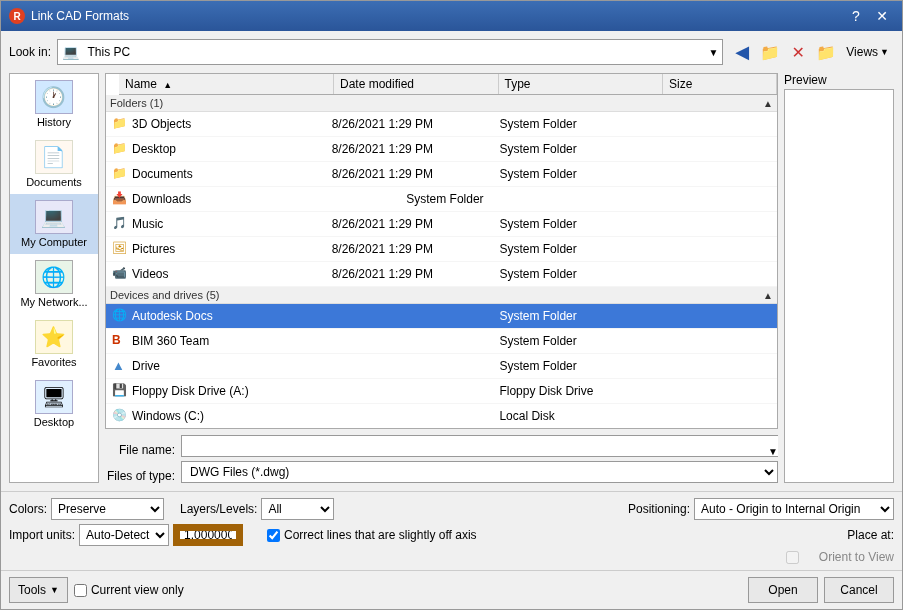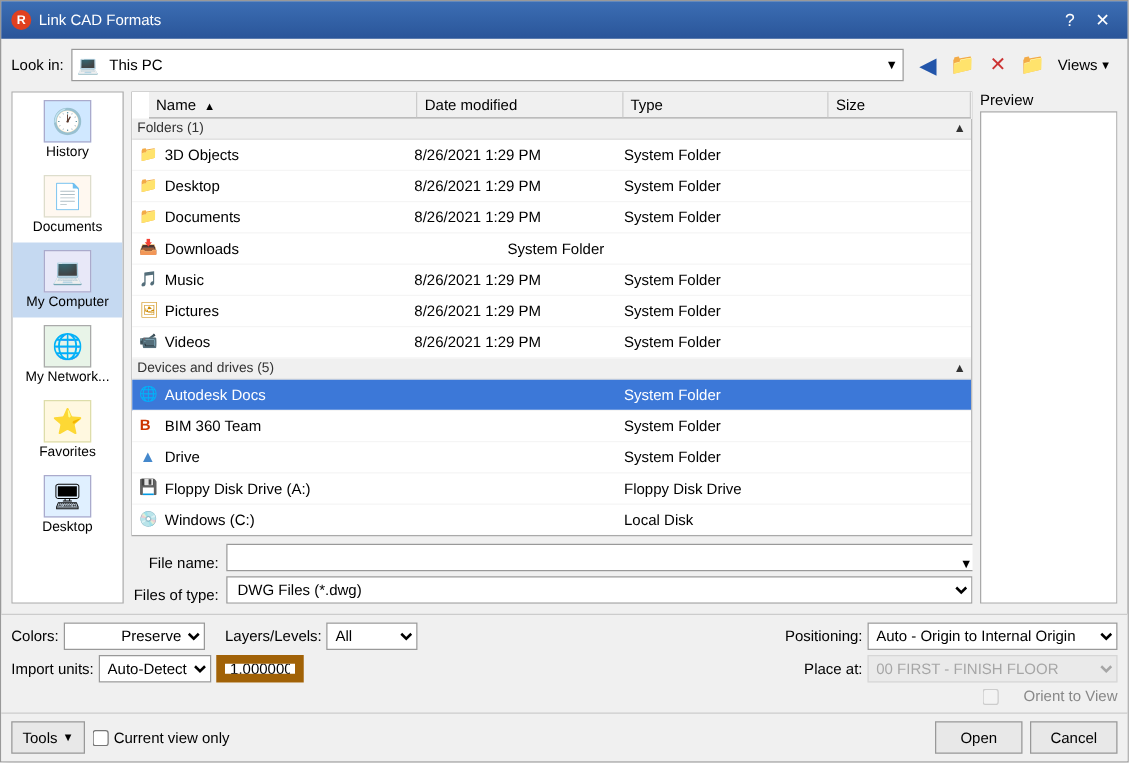--- a/index.html
+++ b/index.html
@@ -558,45 +558,50 @@
         <div class="preview-box"></div>
       </div>
     </div>
   </div>
 
   <div class="options-bar">
     <div class="options-row">
 
       <div class="opt-group">
         <span class="opt-label">Colors:</span>
-        <select class="opt-combo" style="min-width:90px;text-align:right;"><option>Preserve</option><option>Black and White</option><option>Override</option></select>
+        <select class="opt-combo" style="min-width:90px;"><option>Preserve</option><option>Black and White</option><option>Override</option></select>
       </div>
 
       <div class="opt-group">
         <span class="opt-label">Layers/Levels:</span>
         <select class="opt-combo" style="min-width:70px;"><option>All</option><option>Selected</option></select>
       </div>
 
       <div class="opt-group" style="margin-left:auto;">
         <span class="opt-label">Positioning:</span>
         <select class="opt-combo-wide"><option>Auto - Origin to Internal Origin</option><option>Auto - Center to Center</option><option>Shared Coordinates</option></select>
       </div>
     </div>
     <div class="options-row">
 
       <div class="opt-group">
         <span class="opt-label">Import units:</span>
         <select class="opt-combo" style="min-width:90px;"><option>Auto-Detect</option><option>Feet</option><option>Inches</option><option>Meters</option></select>
         <input class="opt-input-small" type="text" value="1.000000" style="width: 70px;">
       </div>
 
+      <div class="opt-group" style="margin-left:8px;">
+        <label class="checkbox-label">
+          <input type="checkbox" checked="" style="">
+          <span>Correct lines that are slightly off axis</span>
+        </label>
+      </div>
 
       <div class="opt-group" style="margin-left:auto;">
         <span class="opt-label">Place at:</span>
-        <select class="opt-combo-disabled" disabled="" style="min-width:200px; background:#e8e8e8; color:#888; border:1px solid #ccc;"><option>00 FIRST - FINISH FLOOR</option></select>
       </div>
     </div>
     <div class="options-row">
       <div style="flex:1;"></div>
 
       <div class="opt-group" style="margin-left:auto;">
         <label class="checkbox-label" style="color:#888;gap:20px;">
           <input type="checkbox" disabled="" style="">
           <span>Orient to View</span>
         </label>

